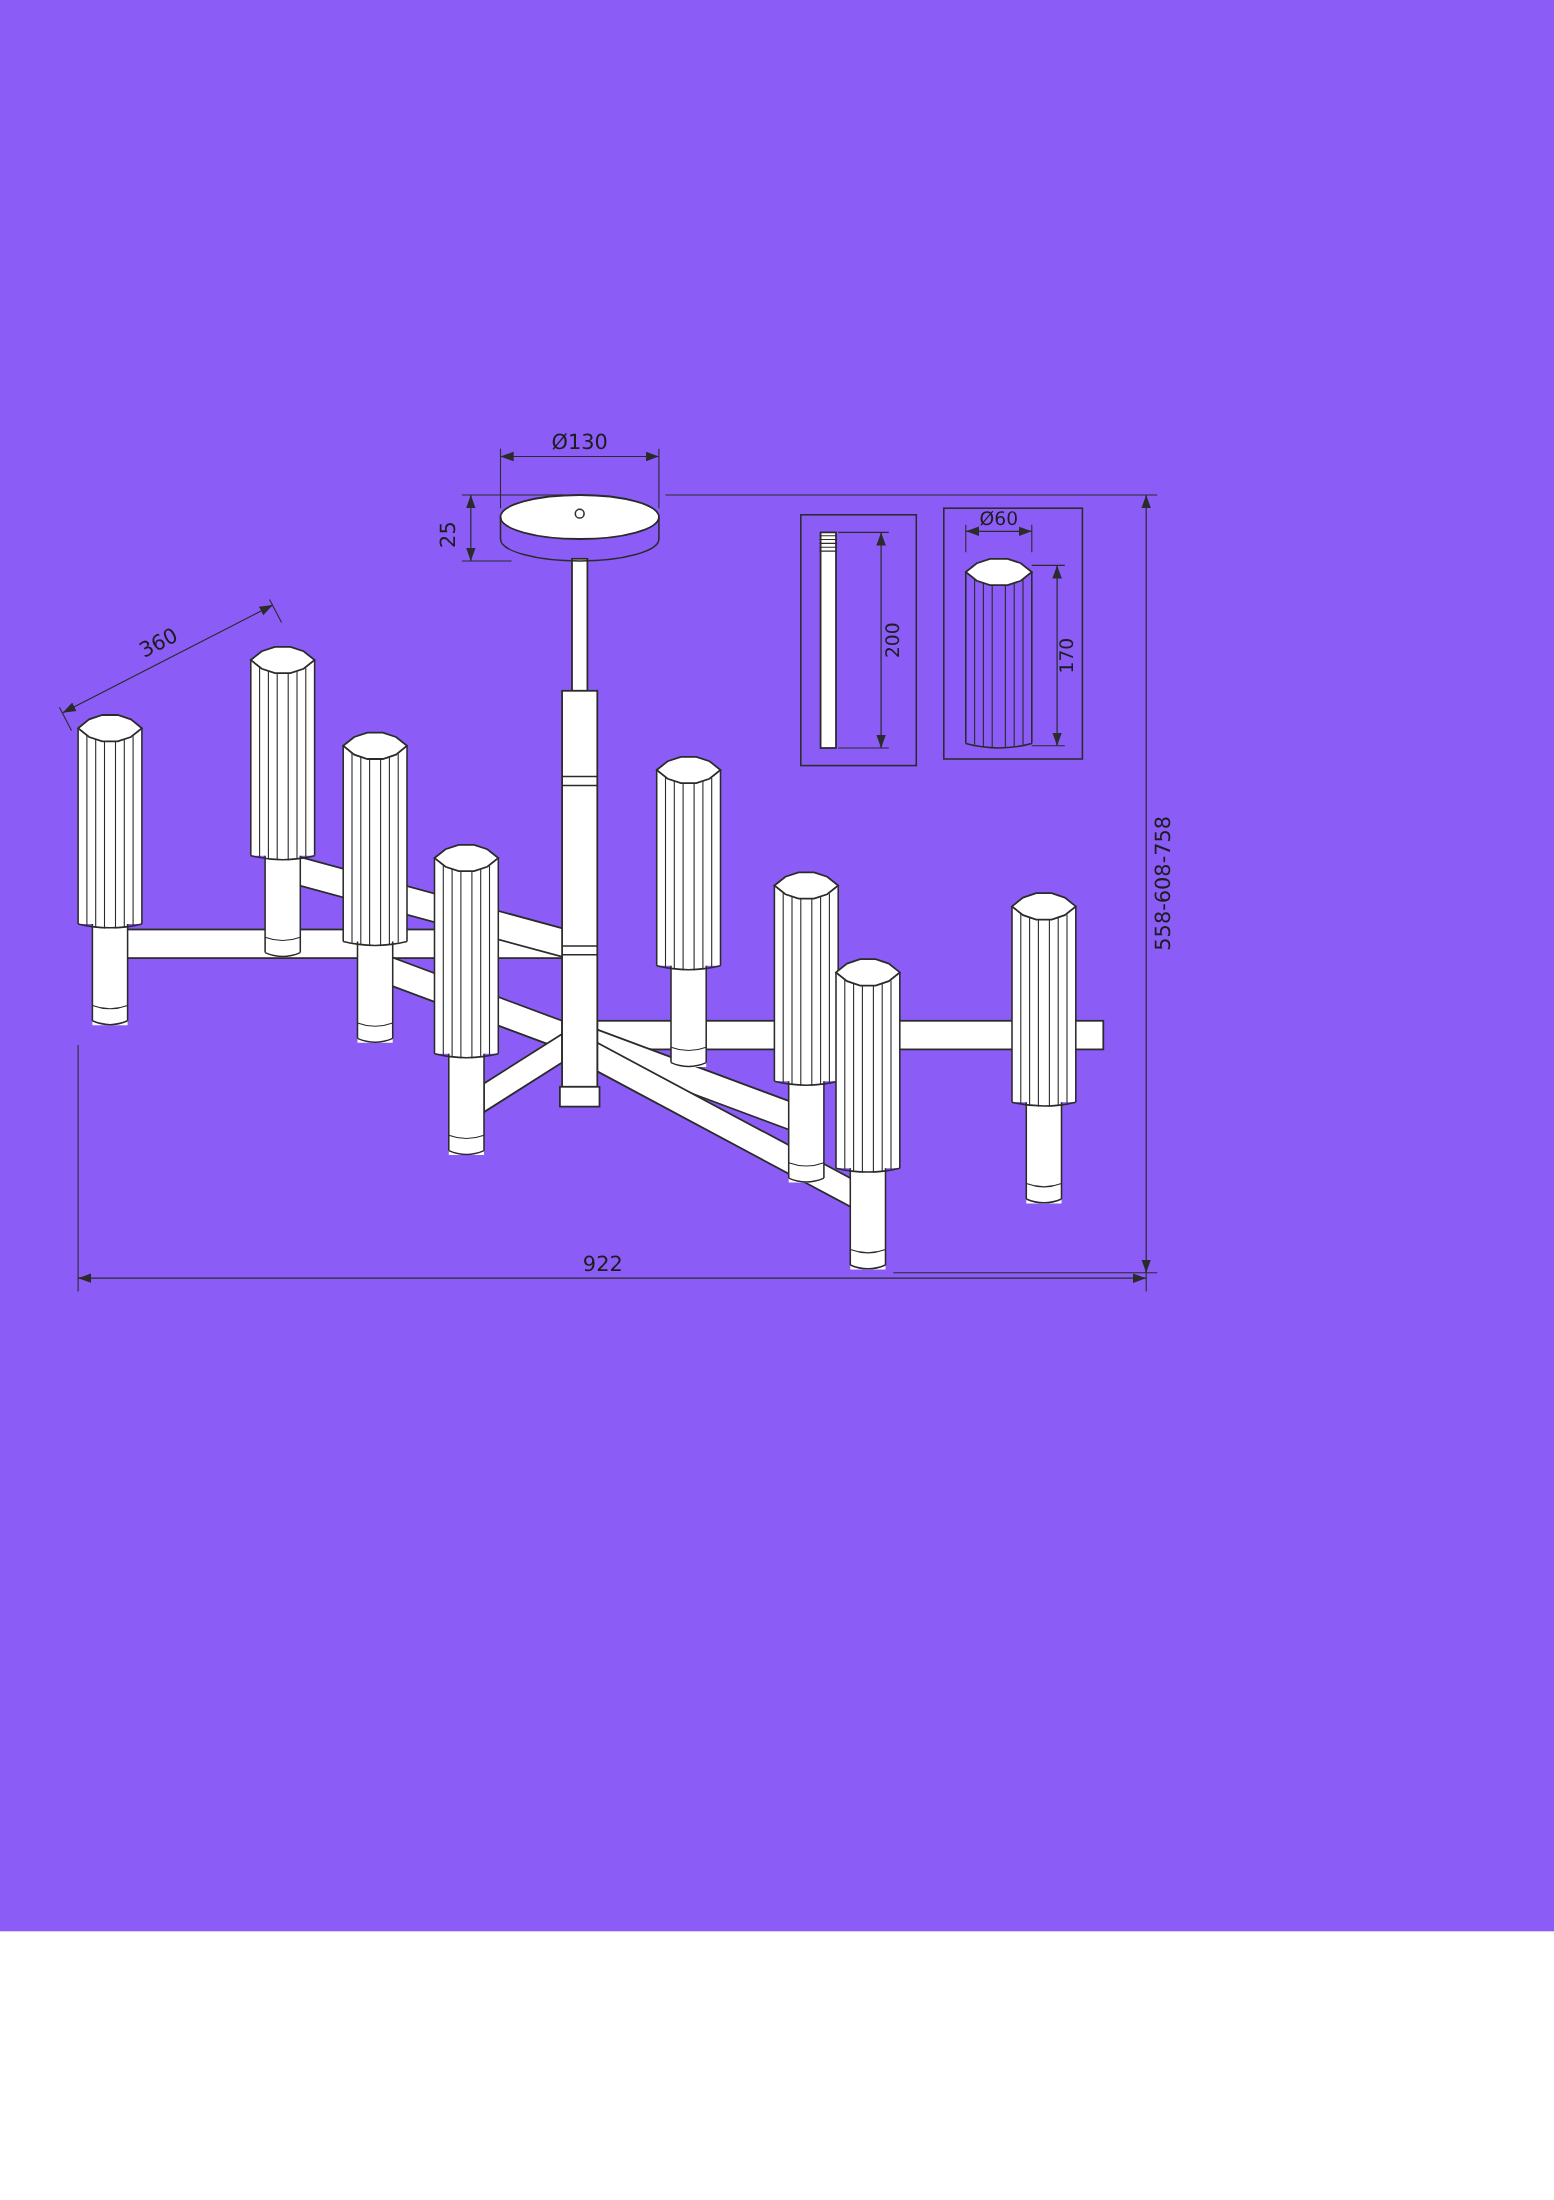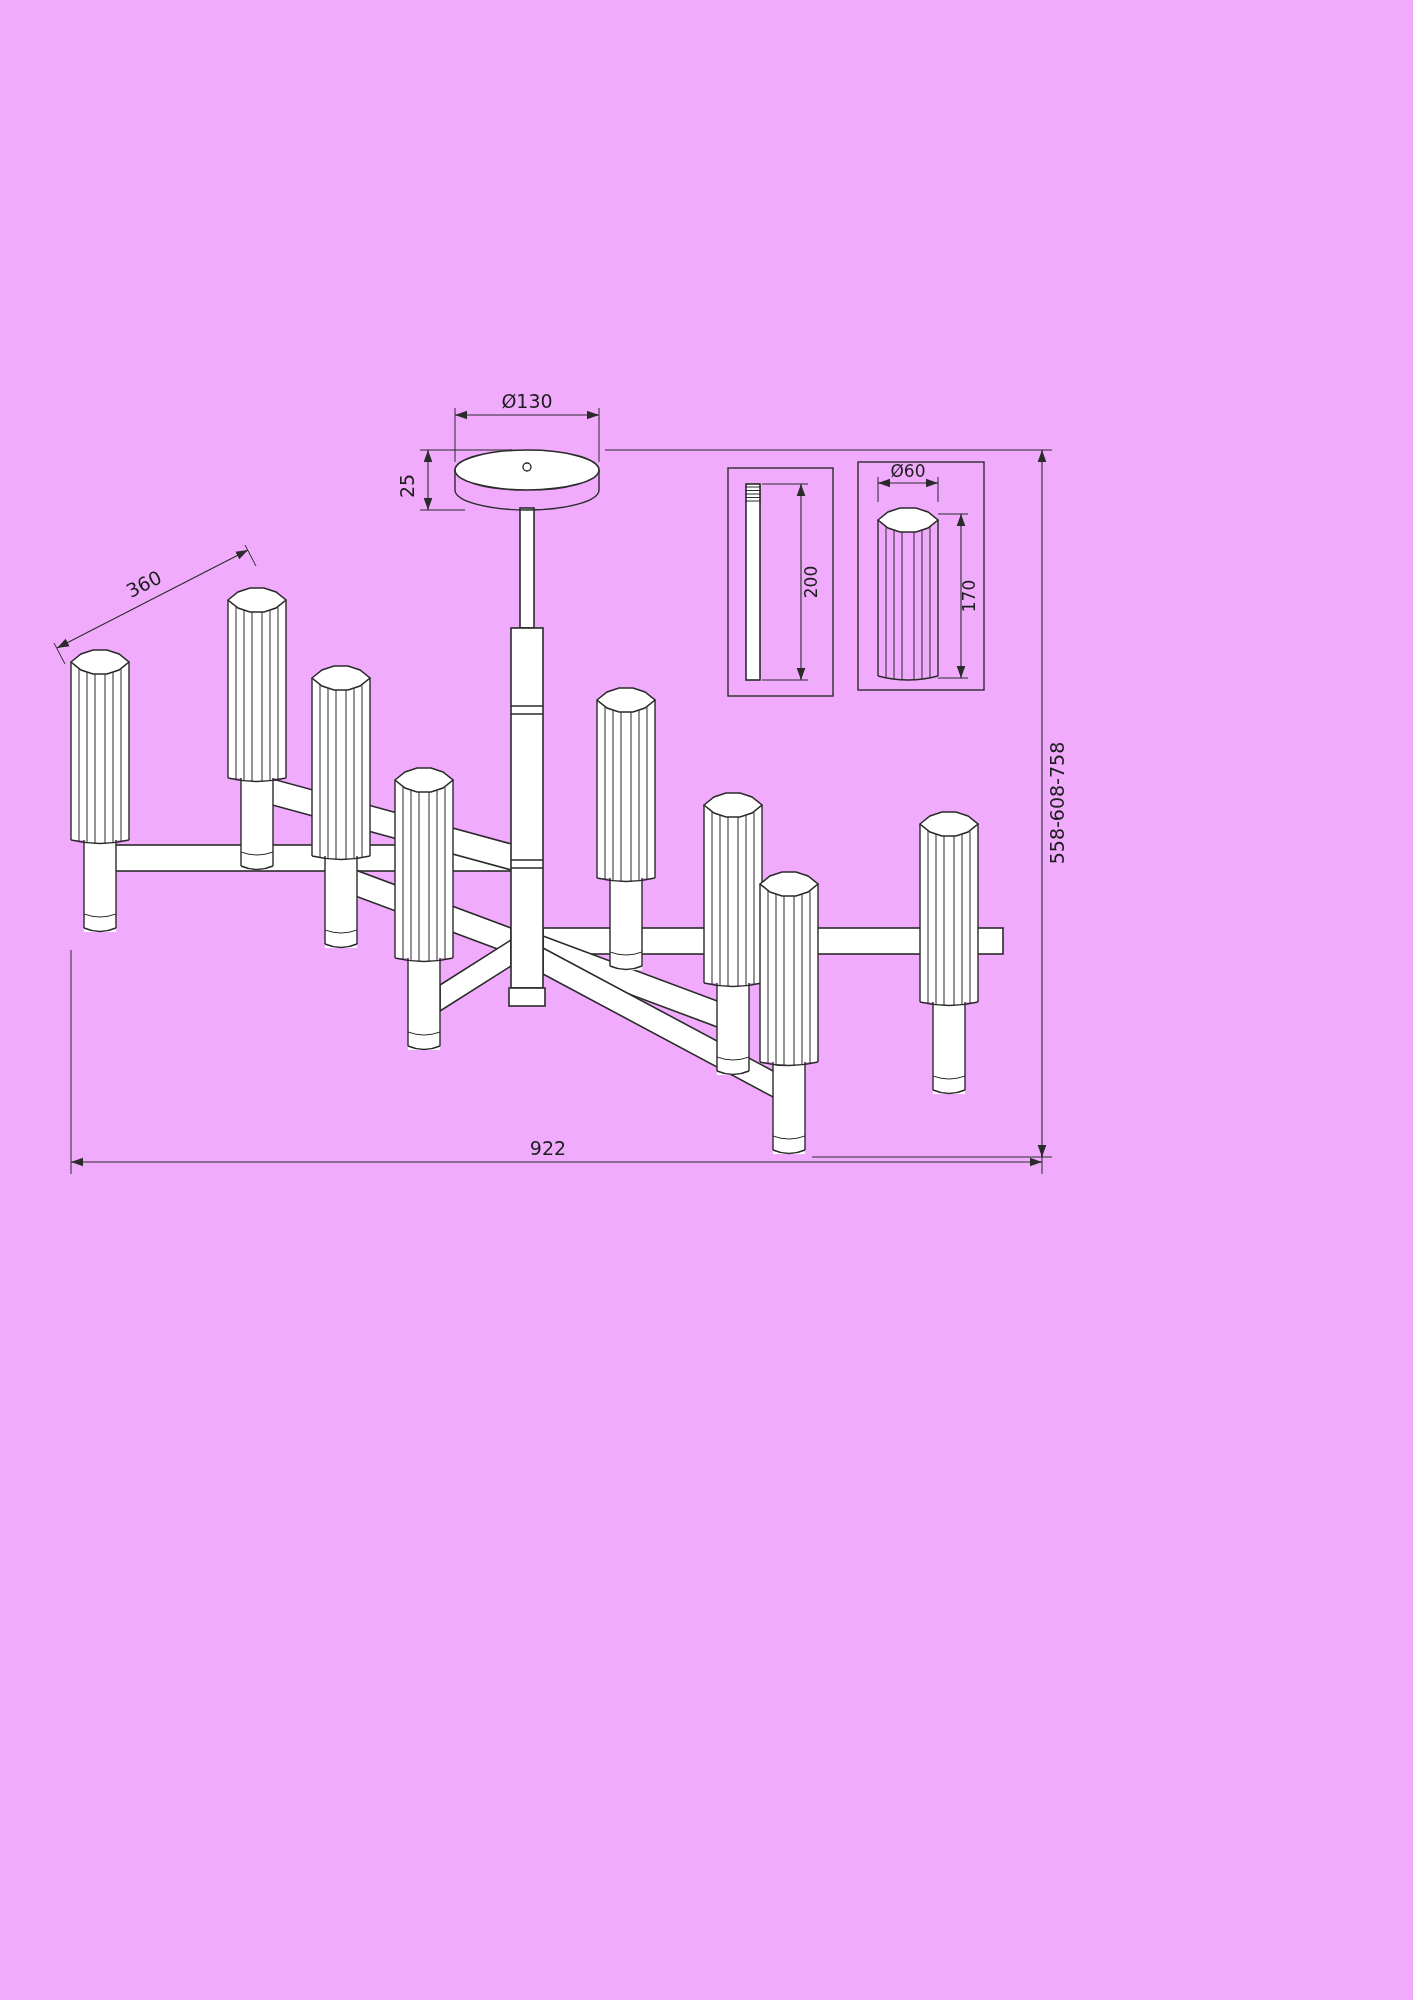--- a/index.html
+++ b/index.html
@@ -1,16 +1,16 @@
 <!DOCTYPE html>
 <html><head>
 <meta charset="utf-8">
 <style>
   html,body{margin:0;padding:0;background:#ffffff;}
-  .canvas{position:relative;width:1413px;height:2000px;background:#f0abfc;overflow:hidden;}
+  .canvas{position:relative;width:1413px;height:1756px;background:#8b5cf6;overflow:hidden;}
   svg{display:block;}
   .out{stroke:#2b2b2b;stroke-width:1.6;fill:#ffffff;}
   .ln{stroke:#2b2b2b;stroke-width:1.4;fill:none;}
   .flute{stroke:#2b2b2b;stroke-width:1;fill:none;}
   .ext{stroke:#2b2b2b;stroke-width:1;fill:none;}
   .dim{stroke:#2b2b2b;stroke-width:1.1;fill:none;
        marker-start:url(#arw);marker-end:url(#arw);}
   .box{stroke:#2b2b2b;stroke-width:1.4;fill:none;}
   text{fill:#1d1d1d;font-family:"DejaVu Sans",sans-serif;}
   .dimtxt{font-size:19px;}

